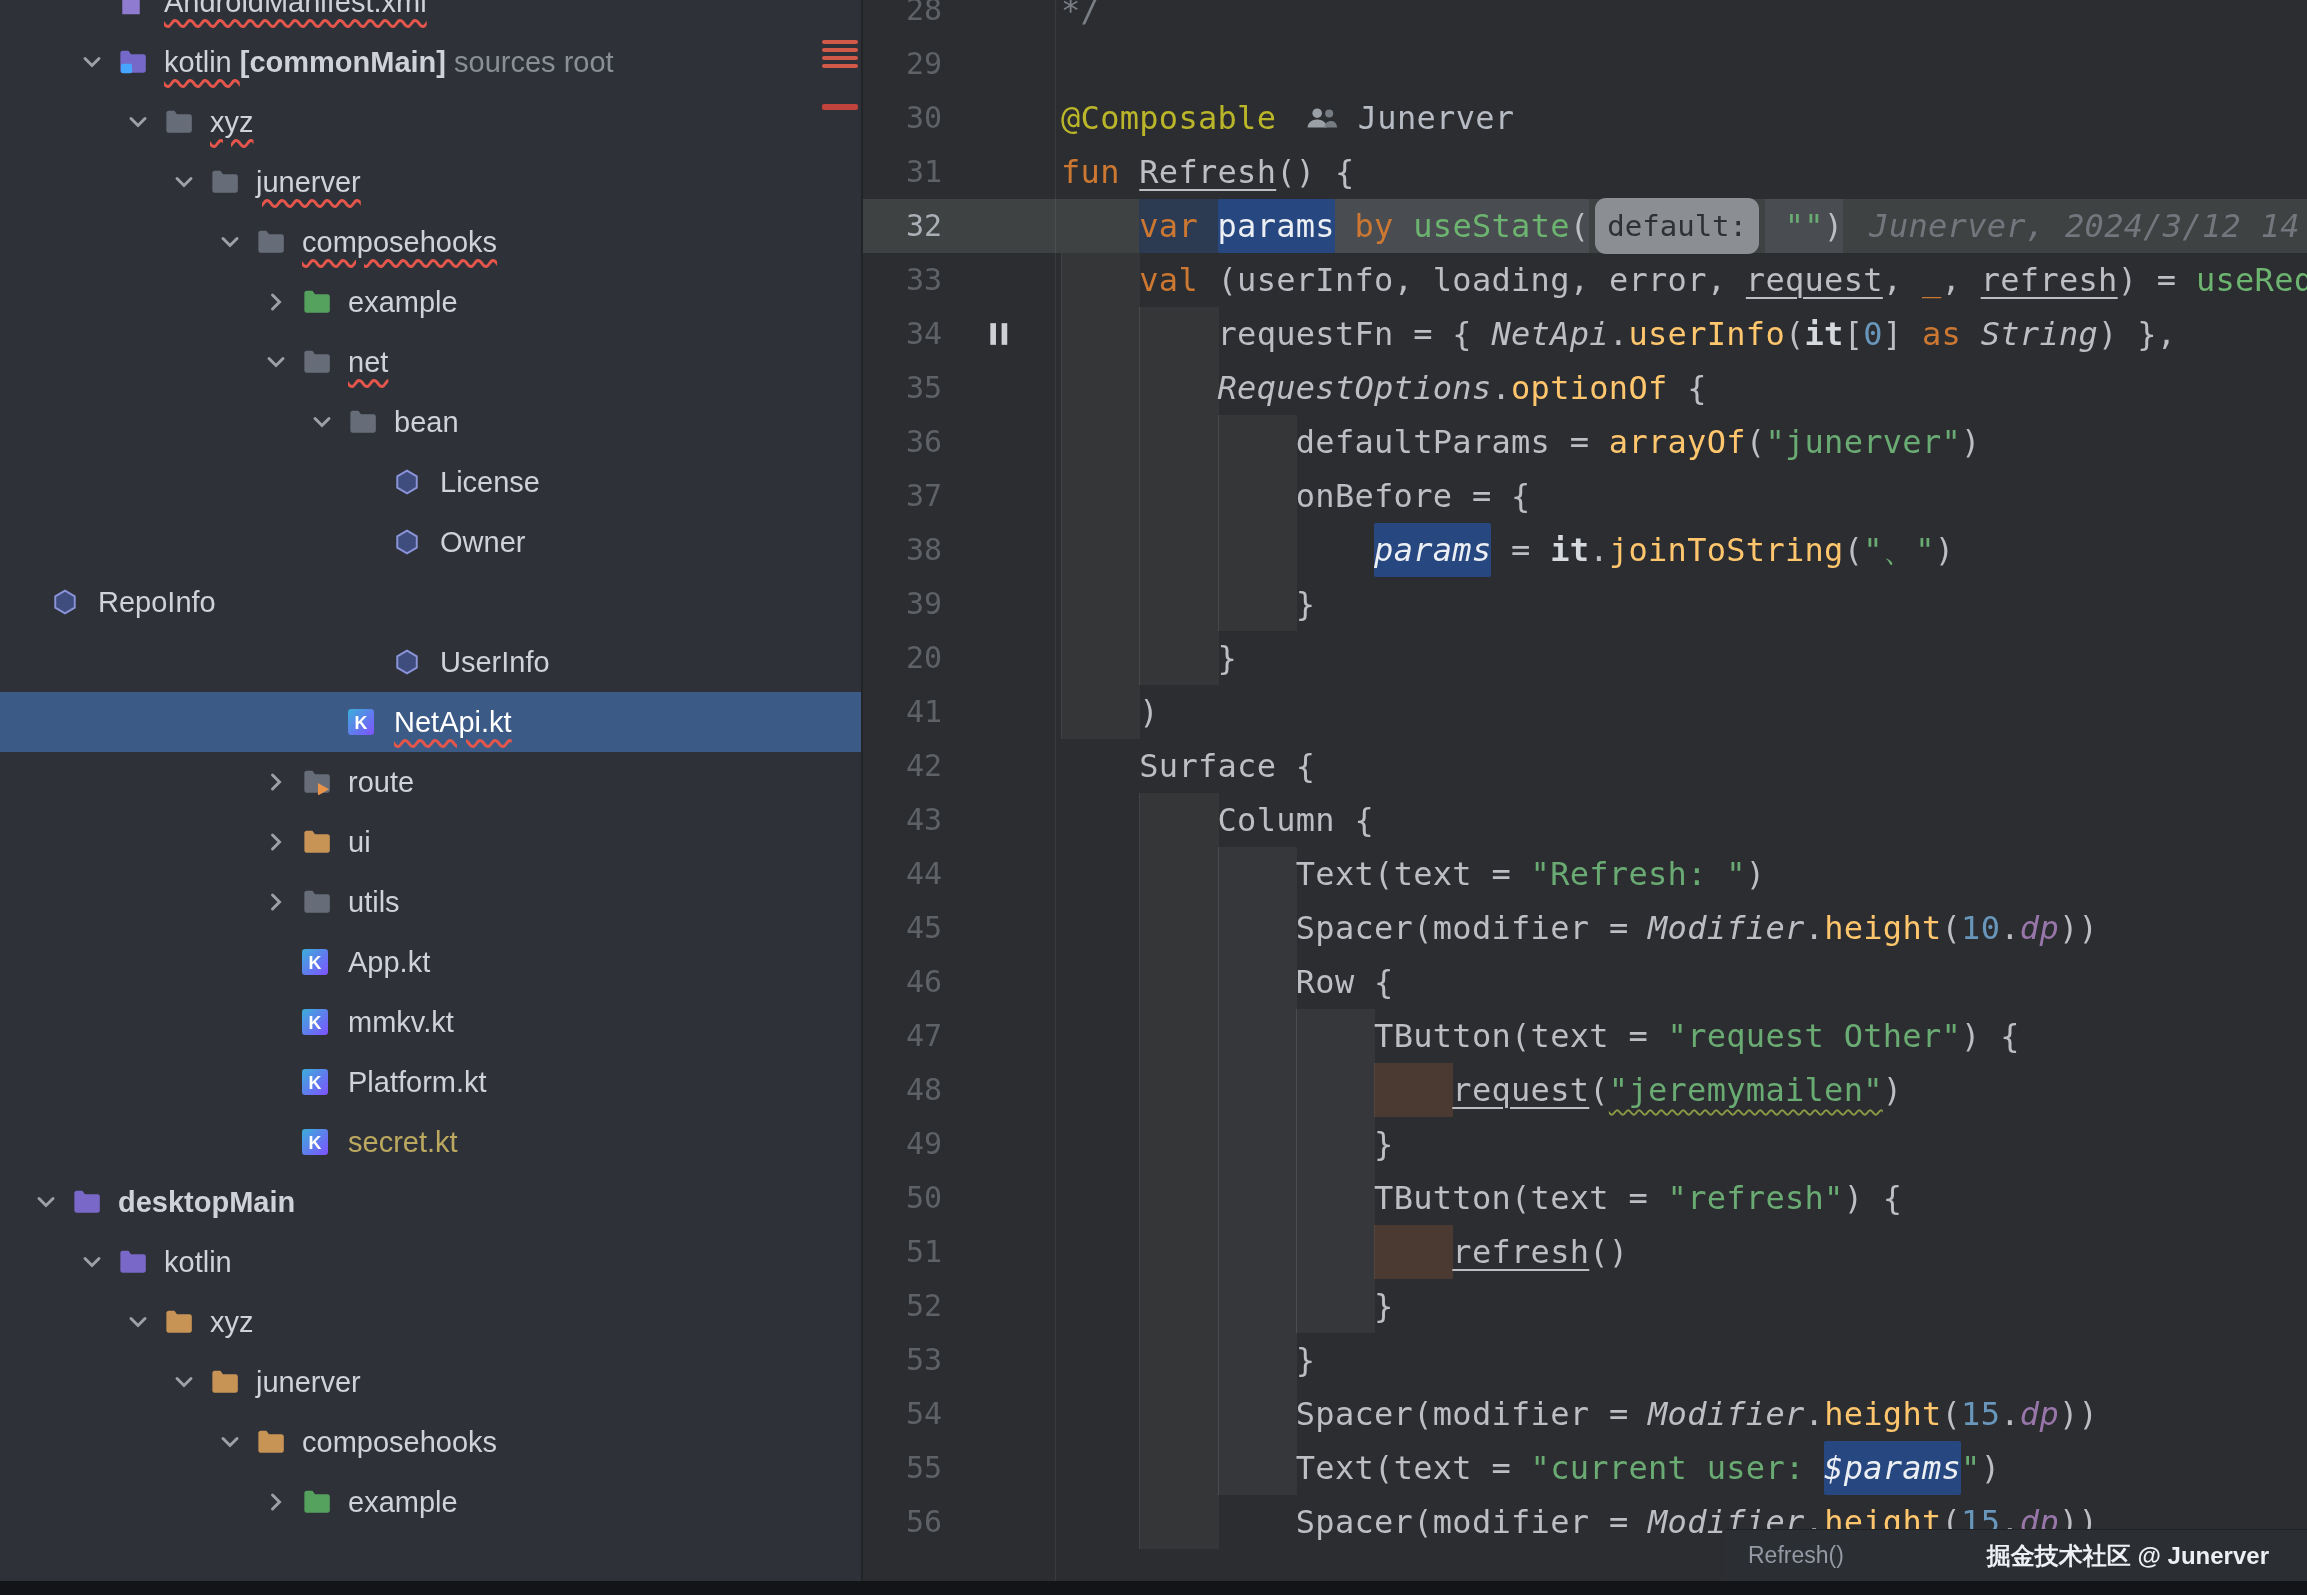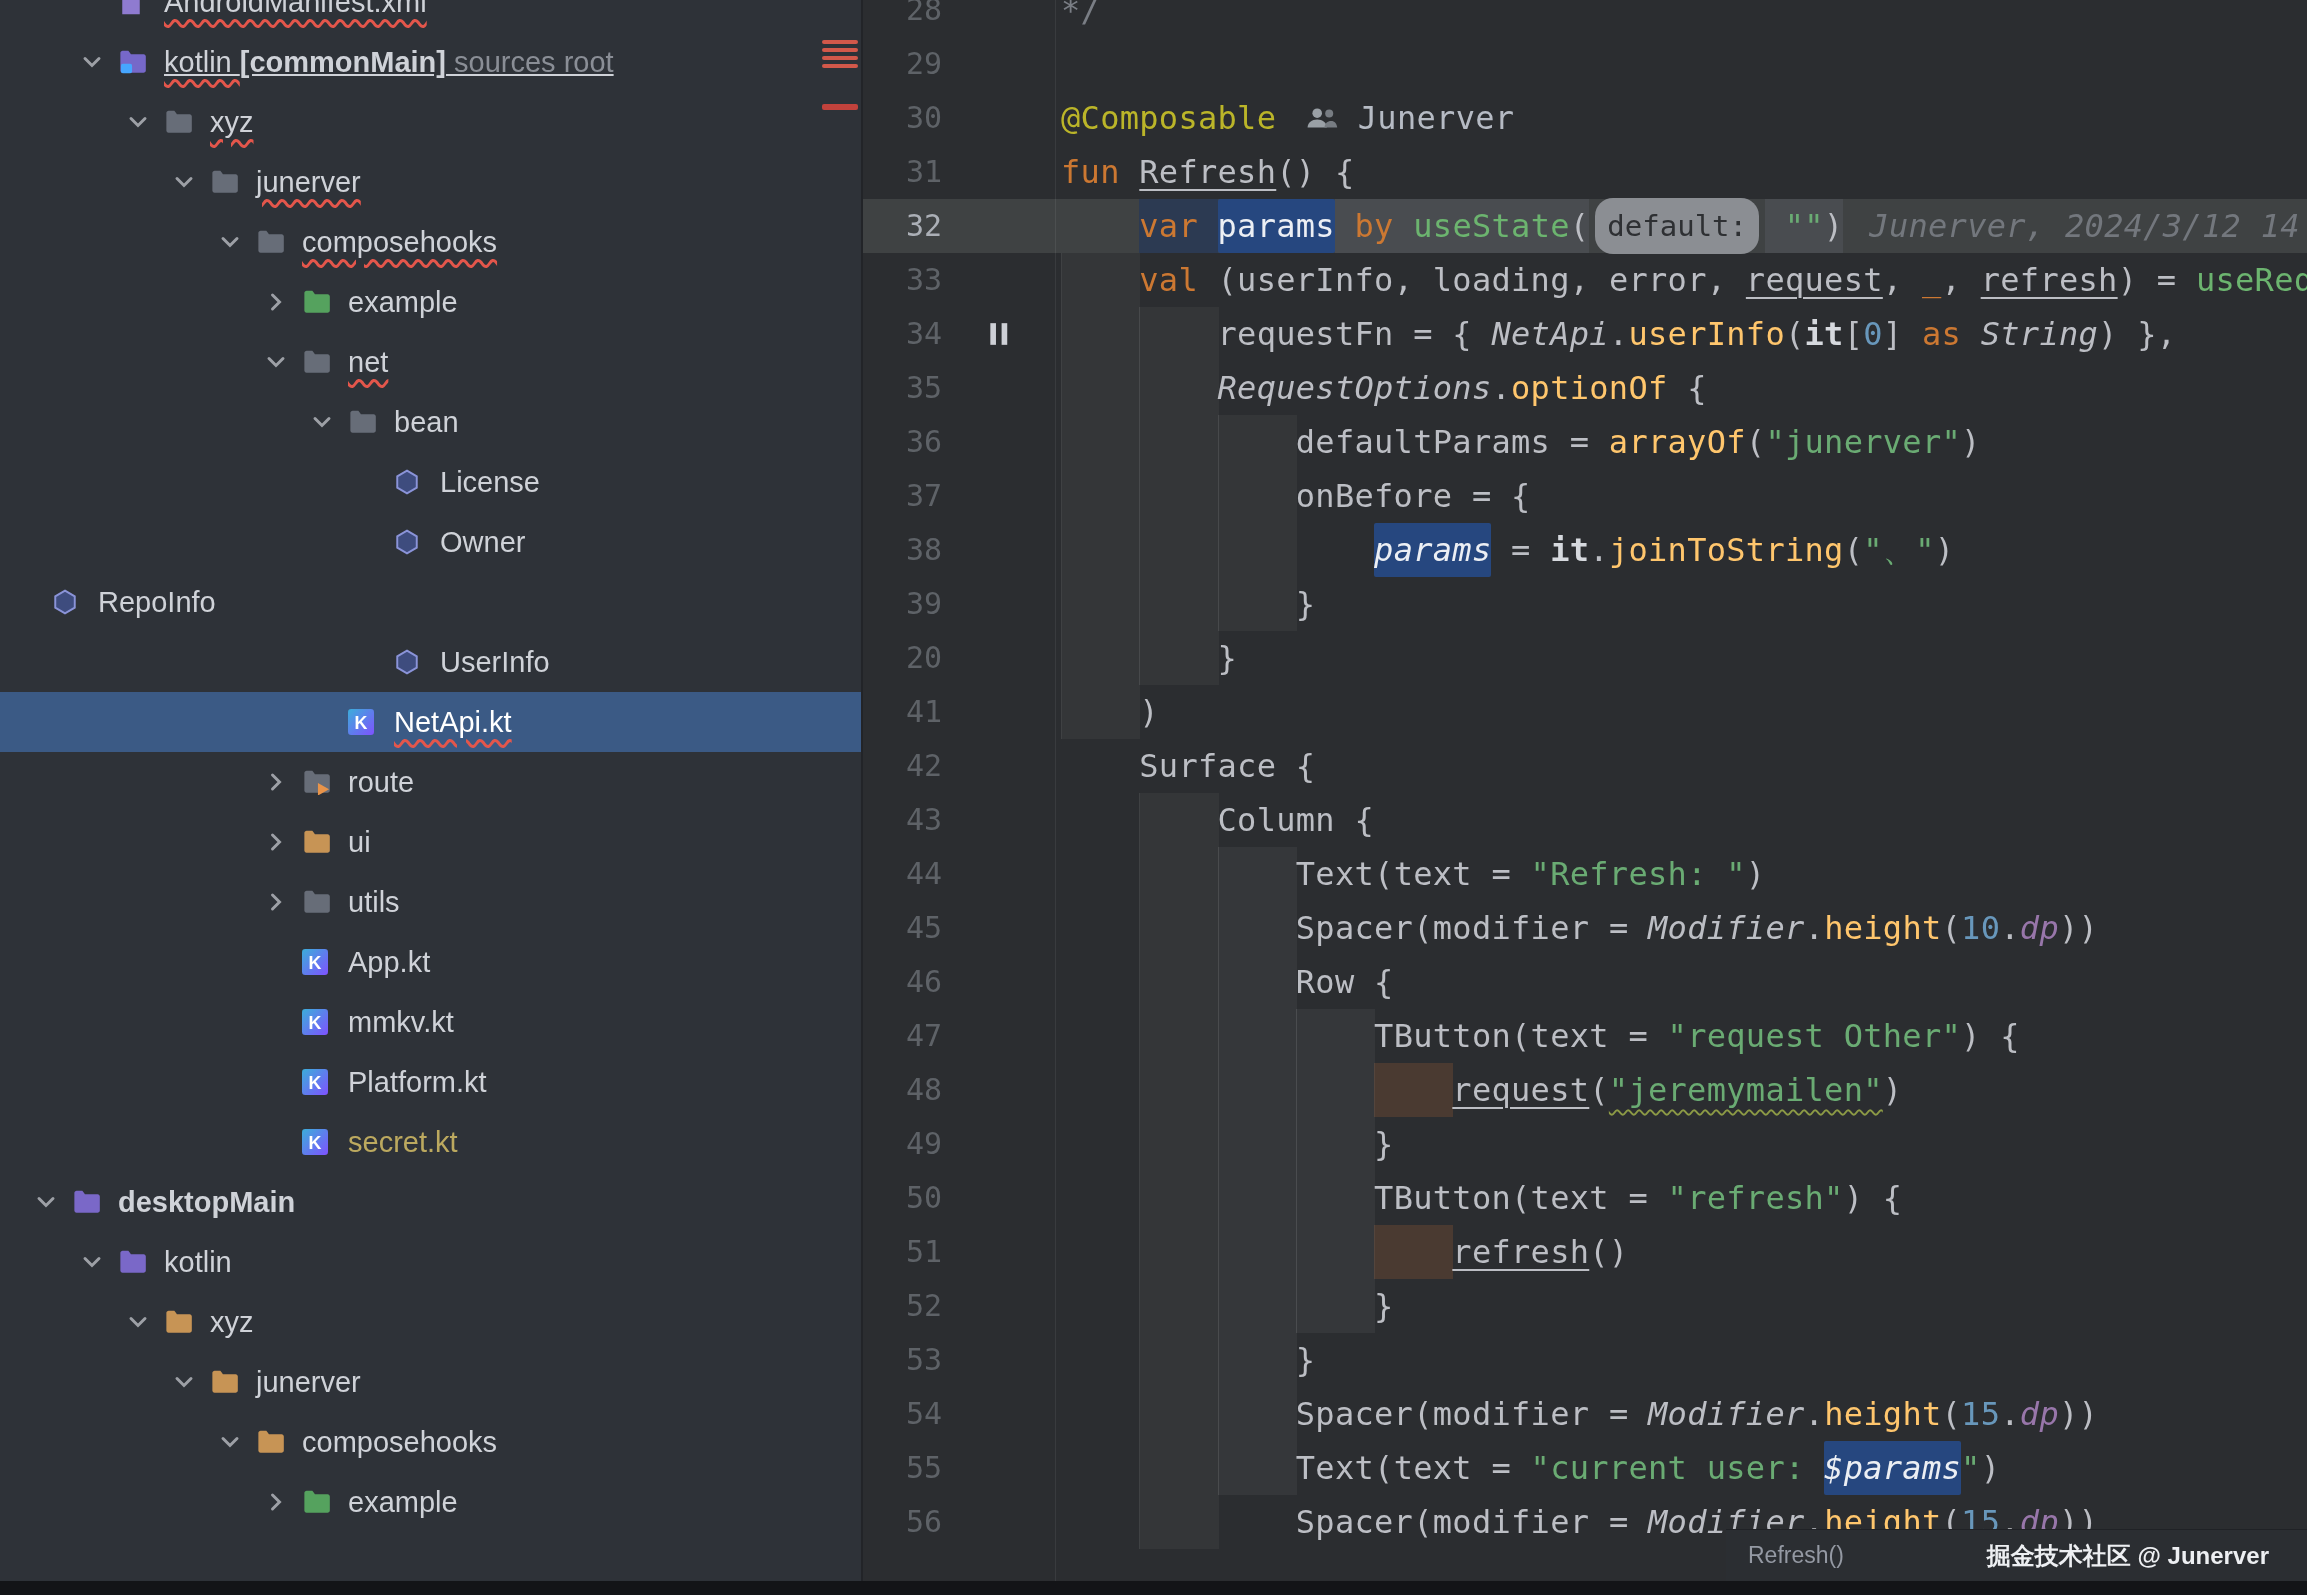--- a/index.html
+++ b/index.html
@@ -46,21 +46,21 @@
   .num{color:#6897BB;}
   .ann{color:#BBB529;}
   .cmt{color:#7A7E85;}
   .obj{font-style:italic;}
   .prop{color:#9876AA;font-style:italic;}
   .b{font-weight:700;color:#D6D9DE;}
   .it{font-style:italic;}
   .ul{text-decoration:underline;text-decoration-thickness:2px;text-underline-offset:6px;}
   .hl{background:#26477F;color:#ECEFF4;border-radius:2px;}
   .typo{text-decoration:underline wavy #8C9A45;text-decoration-thickness:2px;text-underline-offset:8px;}
-  .badge{background:#8B8E93;color:#2E3033;border-radius:18px;padding:1px 12px;margin:0 6px;
+  .badge{background:#8B8E93;color:#2E3033;border-radius:11px;padding:1px 12px;margin:0 6px;
          font-size:29px;letter-spacing:0;}
   .blame{color:#73777D;font-style:italic;}
   .vision{color:#B6BBC4;}
   .selhl{background:#2C3A52;}
   .ghl{background:#494C50;}
   .seg-icon{display:inline-flex;align-items:center;}
 
   
   .bottom-bar{position:absolute;left:863px;right:0;bottom:14px;height:51px;background:#2B2E32;
               border-top:1px solid #202226;display:flex;align-items:center;z-index:5;}
@@ -76,21 +76,21 @@
       <div class="tree-row" style="padding-left: 66px;">
         <span class="chev"></span>
         <span class="ticon">
           <svg width="26" height="28" viewBox="0 0 14 16">
             <path d="M2 1h7l3 3v11H2z" fill="#8F7BD0"></path>
             <path d="M9 1l3 3H9z" fill="#B3A4E3"></path>
           </svg>
         </span>
         <span class="tlabel err">AndroidManifest.xml</span>
       </div>
-      <div class="tree-row" style="padding-left: 66px; text-decoration: underline;">
+      <div class="tree-row" style="padding-left: 66px;">
         <span class="chev">
           <svg width="28" height="28" viewBox="0 0 16 16">
             <path d="M4 6l4 4 4-4" stroke="#9DA0A6" stroke-width="1.7" fill="none" stroke-linecap="round"></path>
           </svg>
         </span>
         <span class="ticon">
           <svg width="30" height="26" viewBox="0 0 16 14">
             <path d="M1.2 2.2c0-.7.6-1.2 1.2-1.2h3.1l1.4 1.8h6.8c.7 0 1.2.6 1.2 1.2v7.6c0 .7-.6 1.2-1.2 1.2H2.4c-.7 0-1.2-.6-1.2-1.2z" fill="#7668C9"></path>
             <rect x="1.5" y="8" width="6" height="5" rx="1" fill="#46A6FF"></rect>
           </svg>

